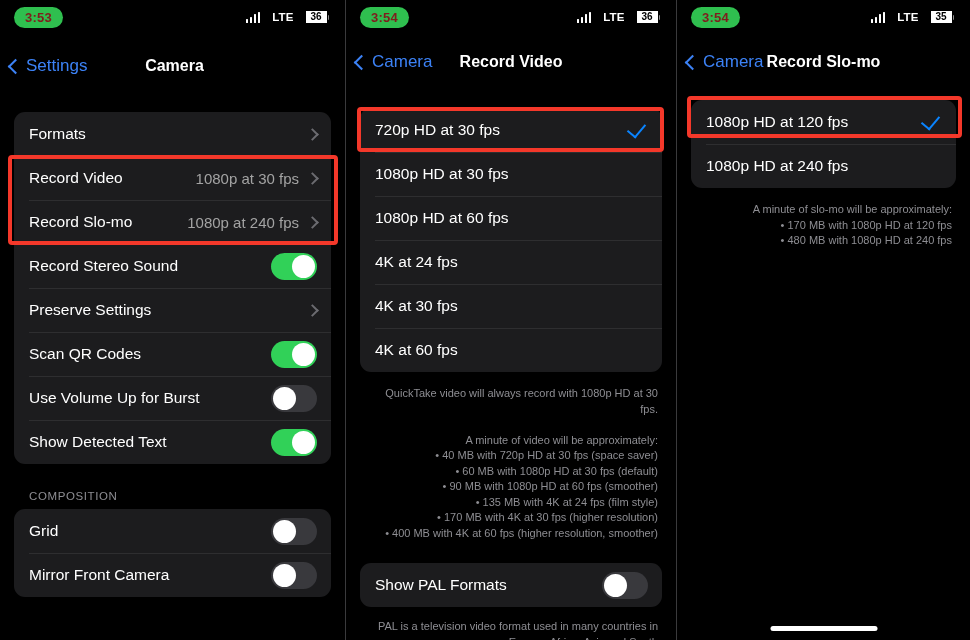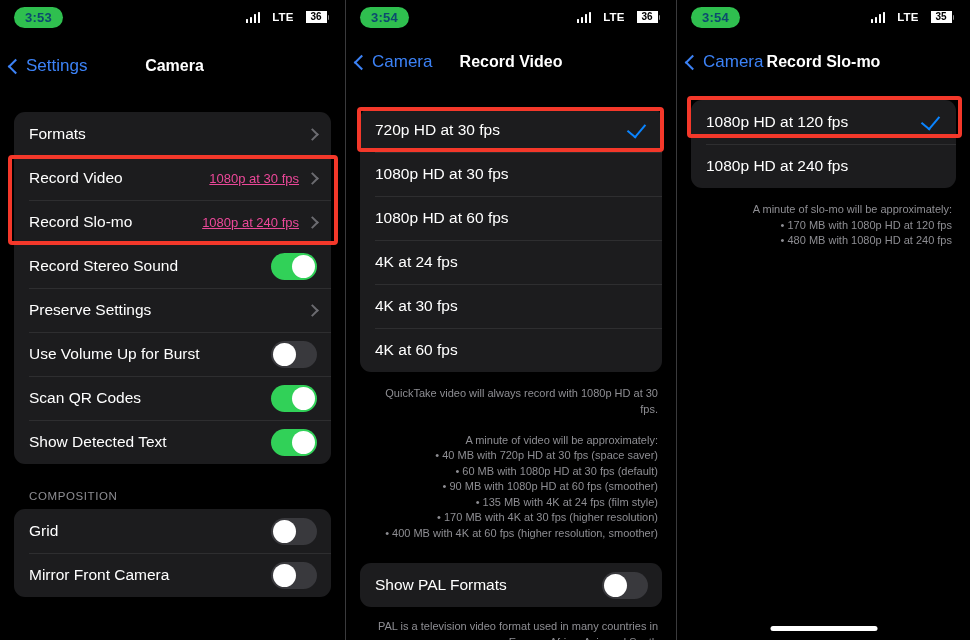--- a/index.html
+++ b/index.html
@@ -34,21 +34,21 @@
   .statusbar {
     height: 34px;
     display: flex;
     align-items: center;
     justify-content: space-between;
     padding: 0 16px 0 14px;
     box-sizing: border-box;
   }
   .time-pill {
     background: #2fbf4f;
-    color: #0c4a6e;
+    color: #7f1d1d;
     font-size: 13px;
     font-weight: bold;
     border-radius: 11px;
     padding: 4px 11px 3px;
     letter-spacing: 0.2px;
     line-height: 14px;
   }
   .status-right {
     display: flex;
     align-items: center;
@@ -160,24 +160,23 @@
     height: 1px;
     background: #2e2e30;
   }
   .row-left { white-space: nowrap; }
   .row-right {
     display: flex;
     align-items: center;
     gap: 9px;
   }
   .row-value {
-    color: #ec4899;
-    font-size: 13px;
+    color: #a3a3a3;
+    font-size: 15px;
     white-space: nowrap;
-    text-decoration: underline;
   }
   .chev-right {
     width: 7px;
     height: 7px;
     border-top: 2px solid #6b6b70;
     border-right: 2px solid #6b6b70;
     transform: rotate(45deg);
     flex: none;
   }
   .check {
@@ -323,28 +322,28 @@
             <span class="knob"></span>
           </span>
       </div>
       <div class="row">
         <span class="row-left">Preserve Settings</span>
         <span class="row-right">
             <span class="chev-right"></span>
           </span>
       </div>
       <div class="row">
+        <span class="row-left">Scan QR Codes</span>
+        <span class="toggle on">
+            <span class="knob"></span>
+          </span>
+      </div>
+      <div class="row">
         <span class="row-left">Use Volume Up for Burst</span>
         <span class="toggle off">
-            <span class="knob"></span>
-          </span>
-      </div>
-      <div class="row">
-        <span class="row-left">Scan QR Codes</span>
-        <span class="toggle on">
             <span class="knob"></span>
           </span>
       </div>
       <div class="row">
         <span class="row-left">Show Detected Text</span>
         <span class="toggle on">
             <span class="knob"></span>
           </span>
       </div>
     </div>

